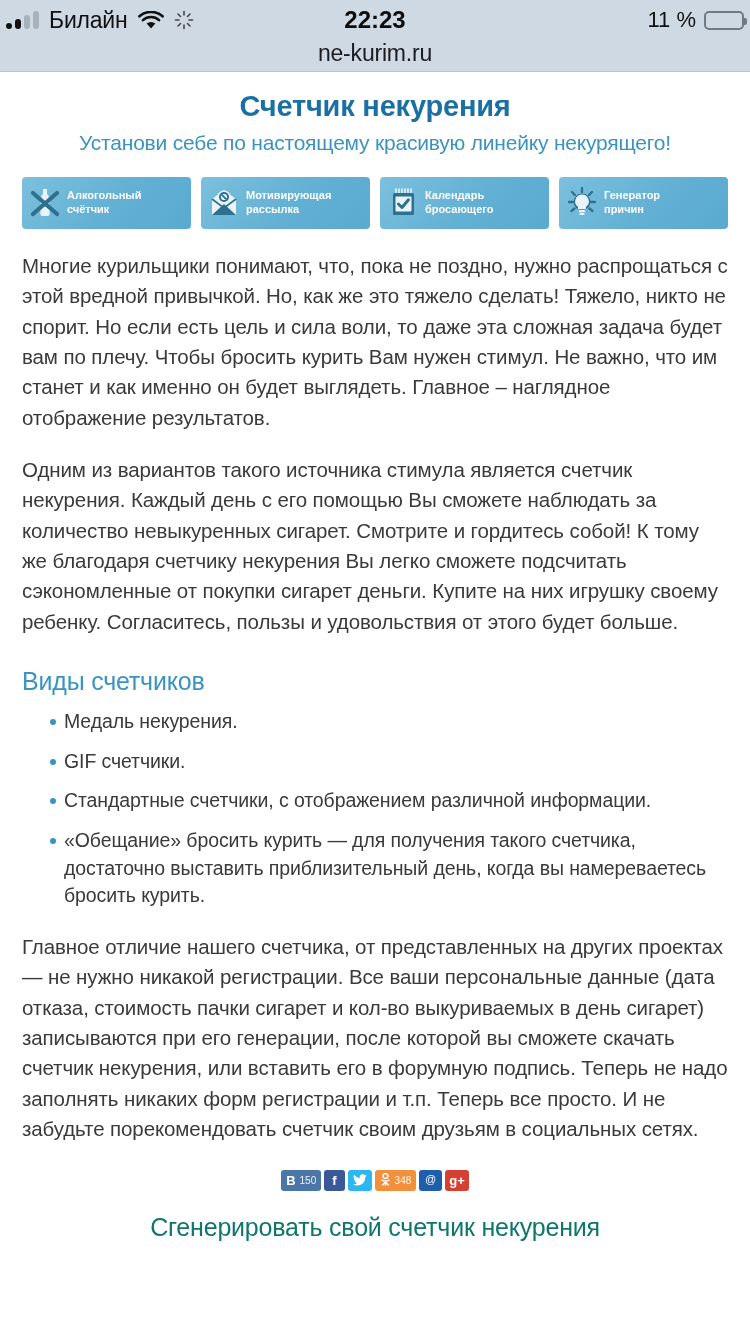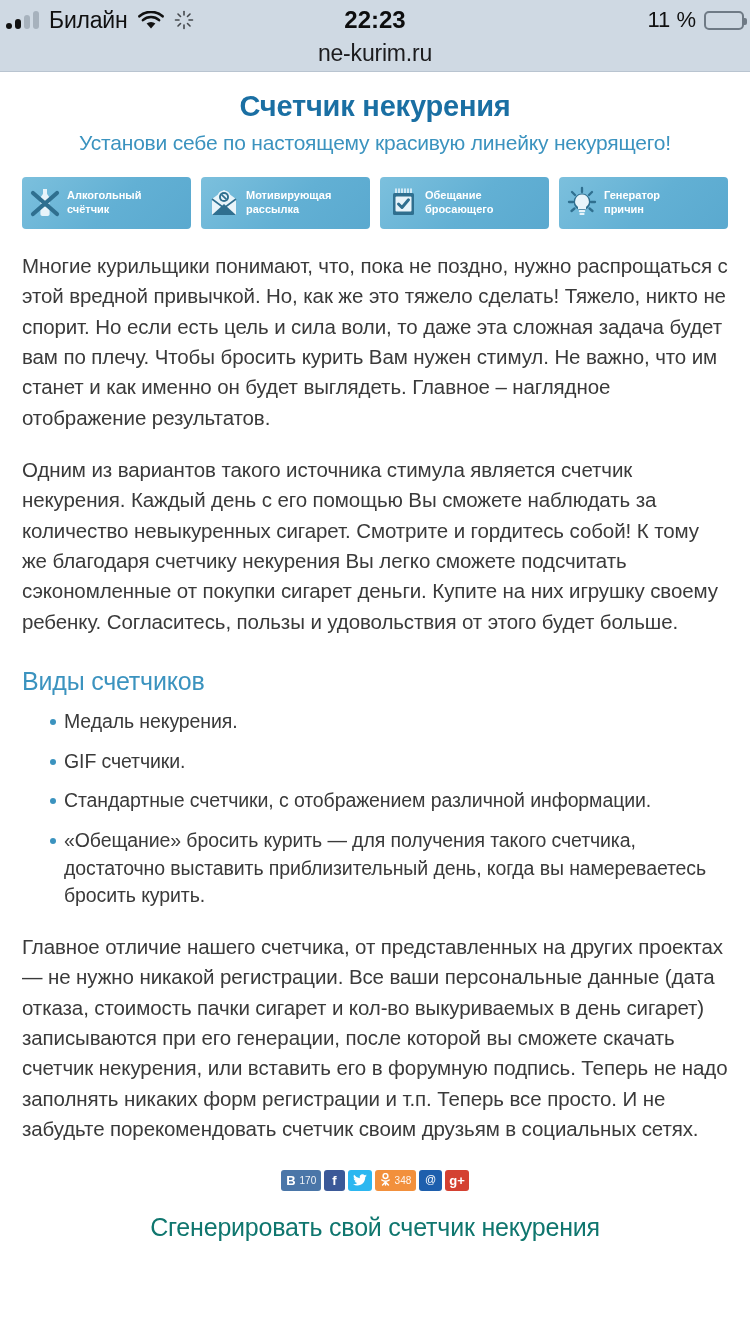--- a/index.html
+++ b/index.html
@@ -362,21 +362,21 @@
               <line x1="17" y1="3" x2="17" y2="8"></line>
             <line x1="20" y1="3" x2="20" y2="8"></line>
               <line x1="23" y1="3" x2="23" y2="8"></line>
           </g>
           <rect x="5" y="7" width="21" height="22" rx="1.5" fill="#2f6f8f"></rect>
           <rect x="7.5" y="10.5" width="16" height="15" rx="1" fill="#e8f4fa"></rect>
           <path d="M10.5 18 L14 21.5 L20.5 13.8" fill="none" stroke="#2f6f8f" stroke-width="3" stroke-linecap="round" stroke-linejoin="round"></path>
         </svg>
       </span>
       <span class="nb-label">
-        <span>Обещание</span><br><span>бросающего</span>
+        <span>Календарь</span><br><span>бросающего</span>
       </span>
     </a>
 
     <a class="nav-btn">
       <span class="nb-icon">
         <svg viewBox="0 0 30 34" width="30" height="34" xmlns="http://www.w3.org/2000/svg">
           <g stroke="#2f6f8f" stroke-width="2.3" stroke-linecap="round">
             <line x1="15" y1="2" x2="15" y2="6"></line>
             <line x1="5" y1="6" x2="8" y2="9"></line>
             <line x1="25" y1="6" x2="22" y2="9"></line>
@@ -410,21 +410,21 @@
     <li>Стандартные счетчики, с отображением различной информации.</li>
     <li>«Обещание» бросить курить — для получения такого счетчика, достаточно выставить приблизительный день, когда вы намереваетесь бросить курить.</li>
   </ul>
 
   <p class="para">Главное отличие нашего счетчика, от представленных на других проектах — не нужно никакой регистрации. Все ваши персональные данные (дата отказа, стоимость пачки сигарет и кол-во выкуриваемых в день сигарет) записываются при его генерации, после которой вы сможете скачать счетчик некурения, или вставить его в форумную подпись. Теперь не надо заполнять никаких форм регистрации и т.п. Теперь все просто. И не забудьте порекомендовать счетчик своим друзьям в социальных сетях.</p>
 
   <div class="social-row">
 
     <span class="sbtn" style="background:#4a76a8">
       <span class="sglyph">В</span>
-      <span class="scount">170</span>
+      <span class="scount">150</span>
     </span>
 
     <span class="sbtn" style="background:#3b5998;padding:0 8px">
       <span class="sglyph">f</span>
     </span>
 
     <span class="sbtn" style="background:#2cb7f0;padding:0 5px">
       <span>
         <svg width="14" height="12" viewBox="0 0 14 12" xmlns="http://www.w3.org/2000/svg">
           <path d="M13.8 1.6c-.5.25-1.05.4-1.6.48.57-.36 1-.92 1.2-1.6-.54.33-1.14.56-1.78.69A2.8 2.8 0 0 0 6.8 3.7c0 .22.02.44.07.64A7.95 7.95 0 0 1 1.1.85a2.8 2.8 0 0 0 .87 3.74c-.46-.01-.9-.14-1.27-.35v.04c0 1.36.96 2.49 2.25 2.75-.24.06-.49.1-.75.1-.18 0-.35-.02-.52-.05a2.8 2.8 0 0 0 2.61 1.95A5.6 5.6 0 0 1 0 10.18a7.9 7.9 0 0 0 4.28 1.26c5.14 0 7.95-4.28 7.95-7.99l-.01-.36c.55-.4 1.02-.89 1.4-1.45z" fill="#fff"></path>

